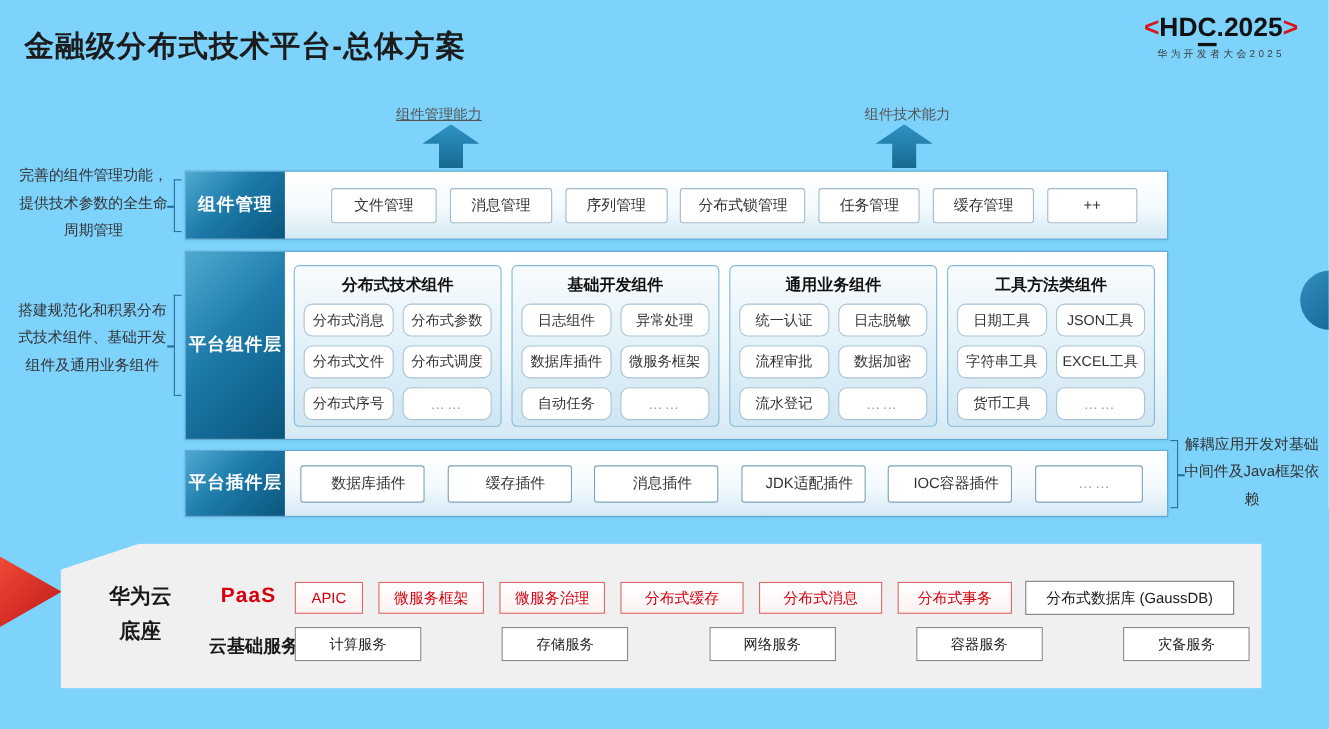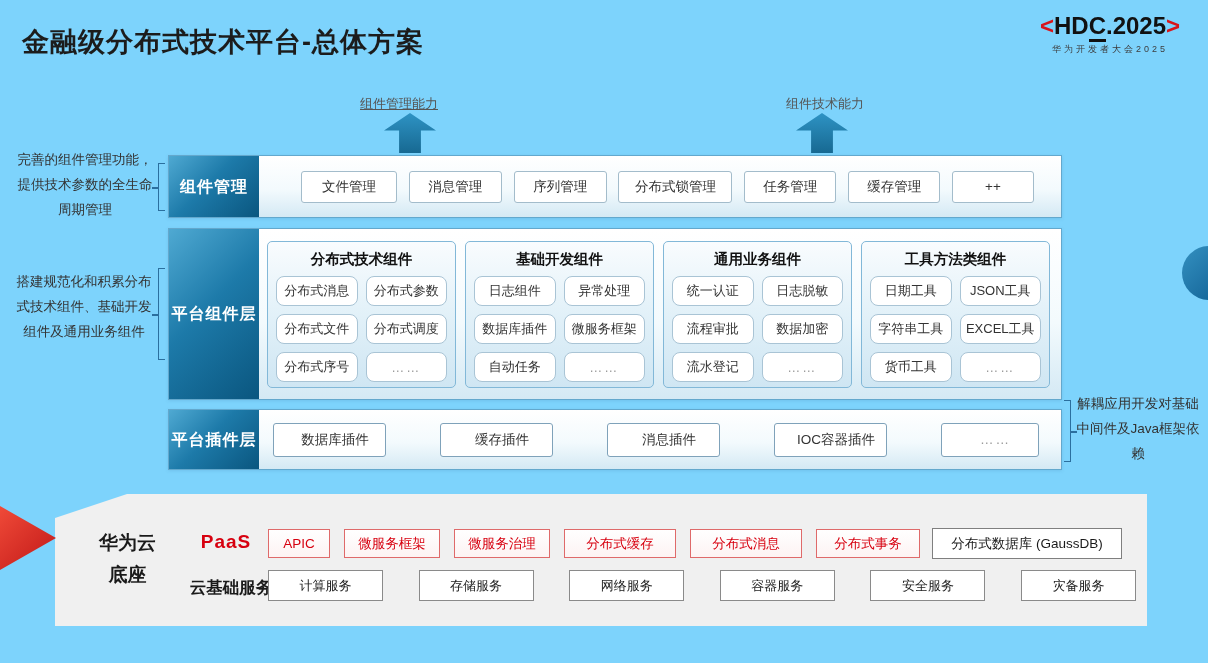--- a/index.html
+++ b/index.html
@@ -186,20 +186,21 @@
 
   <div class="layer" id="row-plugin">
     <div class="layer-label">
       <span>平台</span>
       <span>插件层</span>
     </div>
     <div class="layer-content">
       <div class="box">数据库插件</div>
       <div class="box">缓存插件</div>
       <div class="box">消息插件</div>
+      <div class="box">JDK适配插件</div>
       <div class="box">IOC容器插件</div>
       <div class="box muted">……</div>
     </div>
   </div>
 
   <div class="bracket open-left" style="left:1064px; top:400px; height:62px;"></div>
   <div class="note" style="left:1074px; top:392px; width:128px;">解耦应用开发对基础中间件及Java框架依赖</div>
 
   <div class="edge-circle"></div>
 
@@ -221,17 +222,16 @@
     <div class="paas-box" style="width:104px;">分布式事务</div>
     <div class="db-box">分布式数据库 (GaussDB)</div>
   </div>
 
   <div class="cloud-label">云基础服务</div>
   <div class="cloud-row">
     <div class="cloud-box">计算服务</div>
     <div class="cloud-box">存储服务</div>
     <div class="cloud-box">网络服务</div>
     <div class="cloud-box">容器服务</div>
-    <div class="cloud-box">安全服务</div>
     <div class="cloud-box">灾备服务</div>
   </div>
 
 </div>
 
 </body></html>

